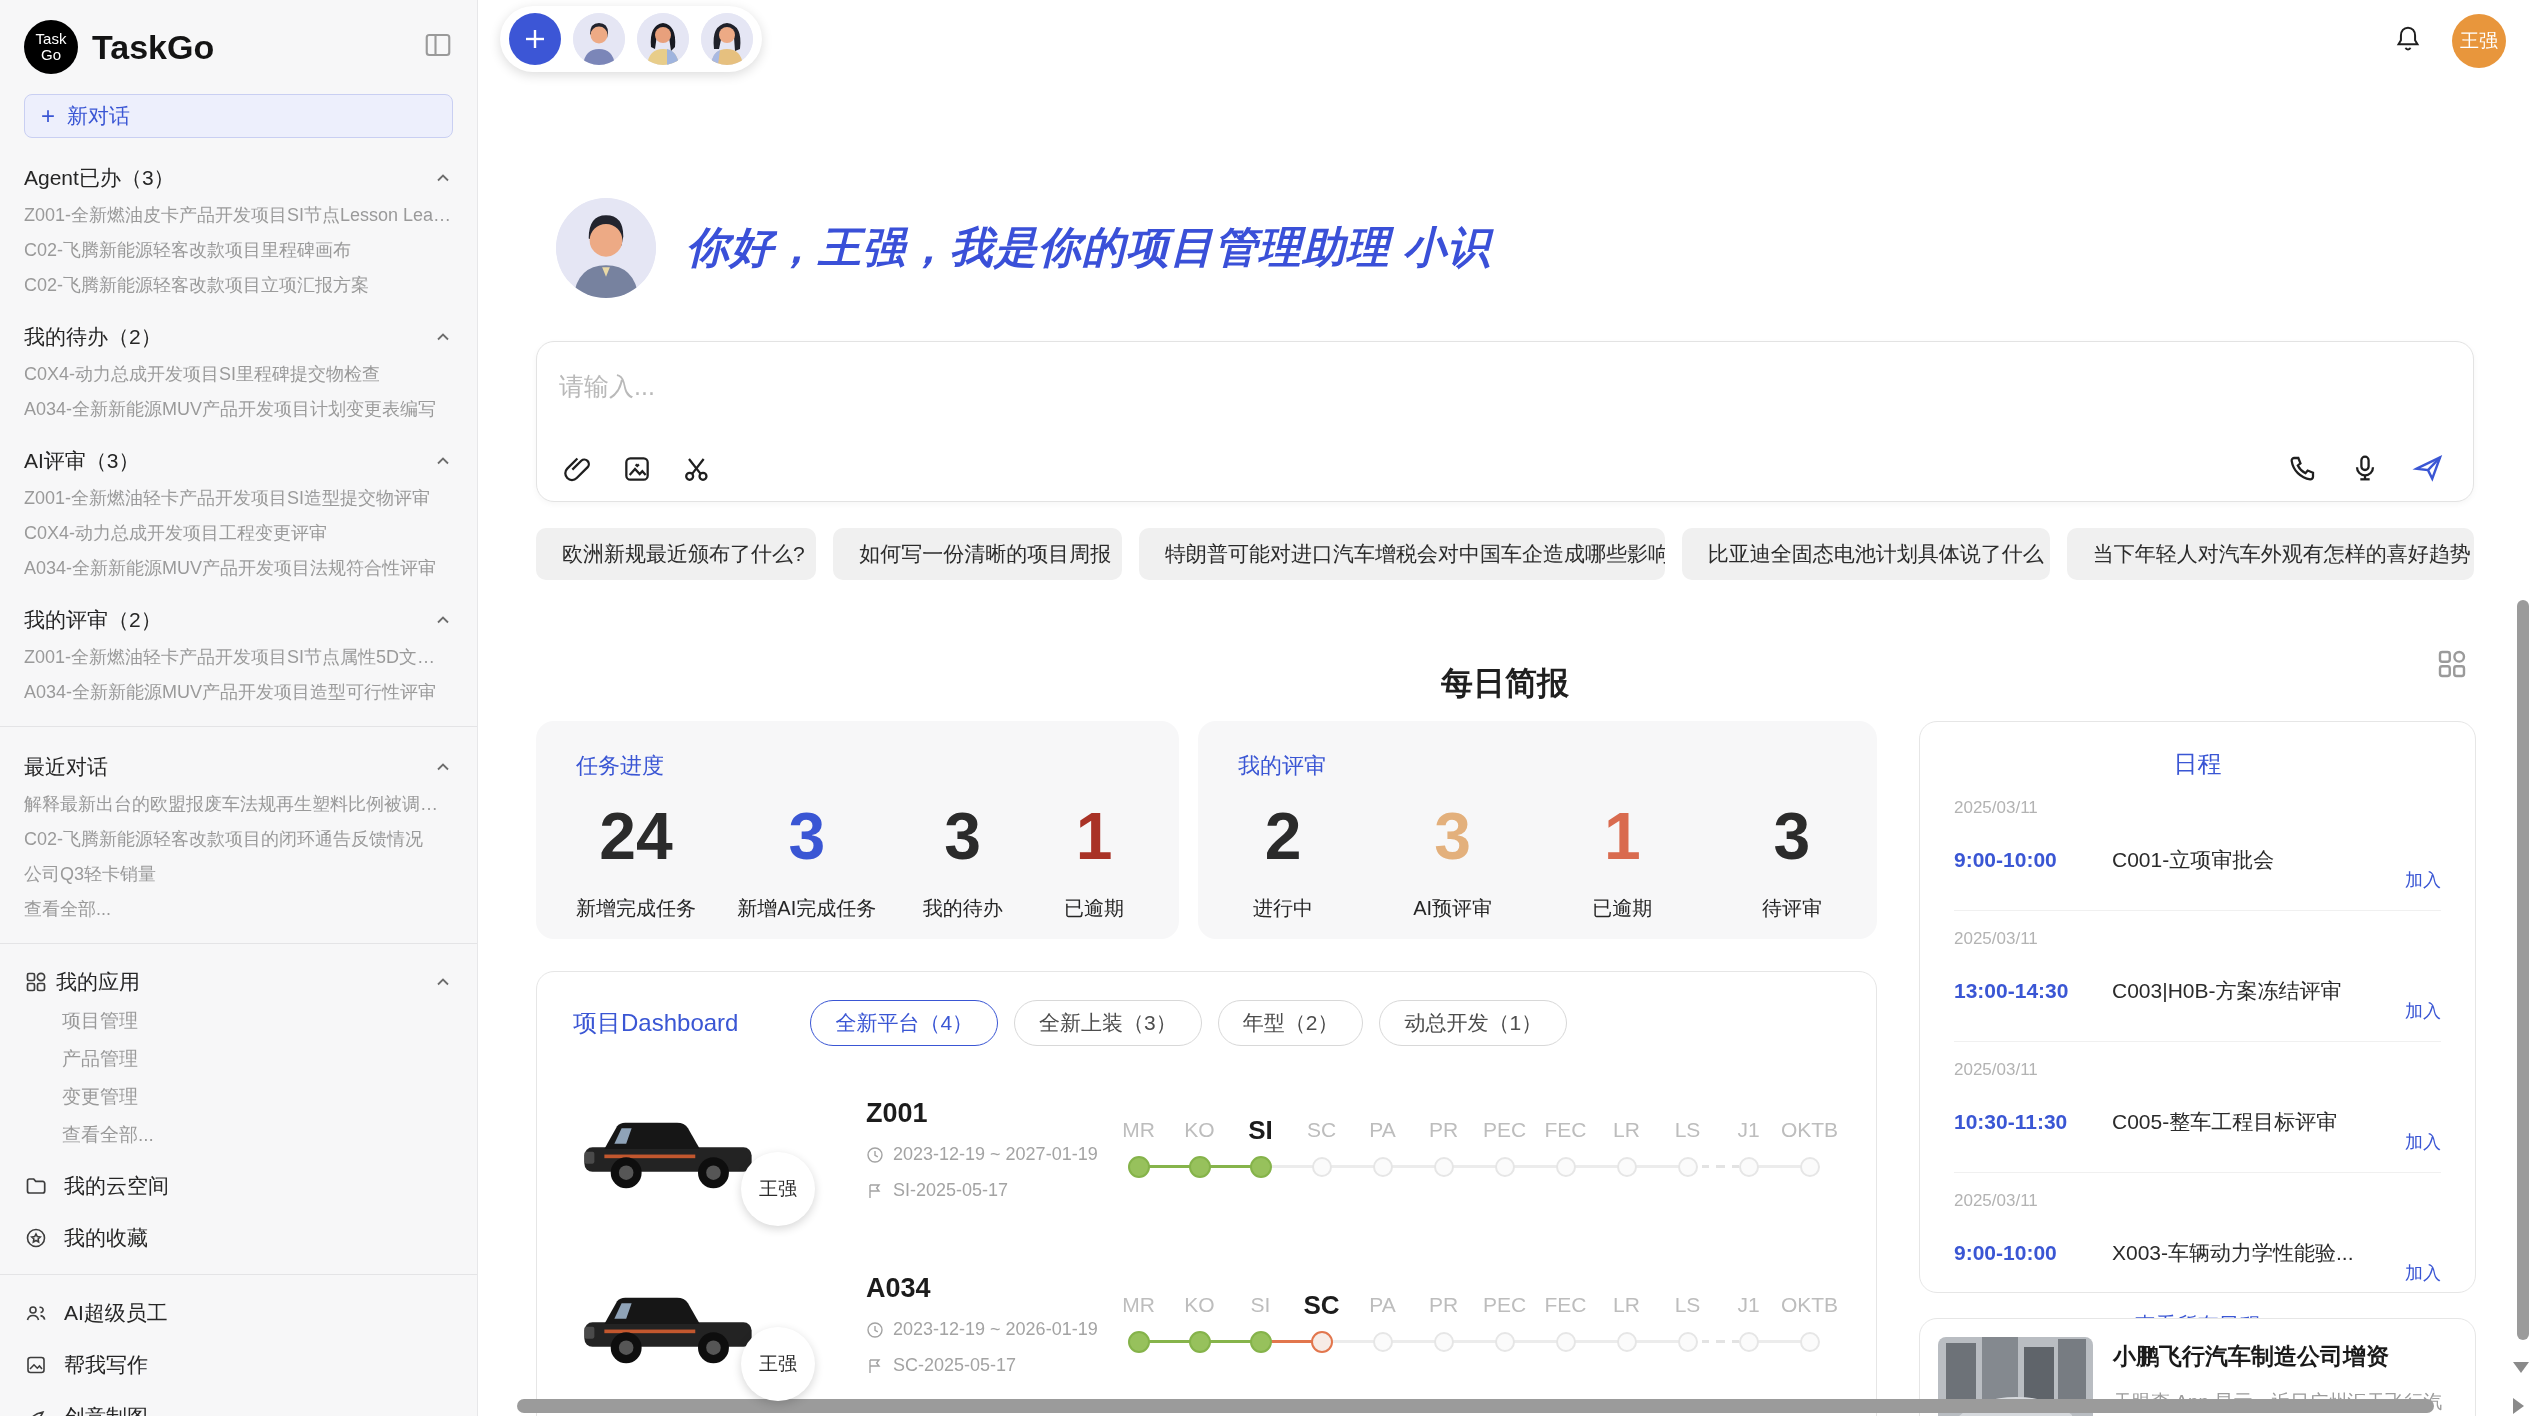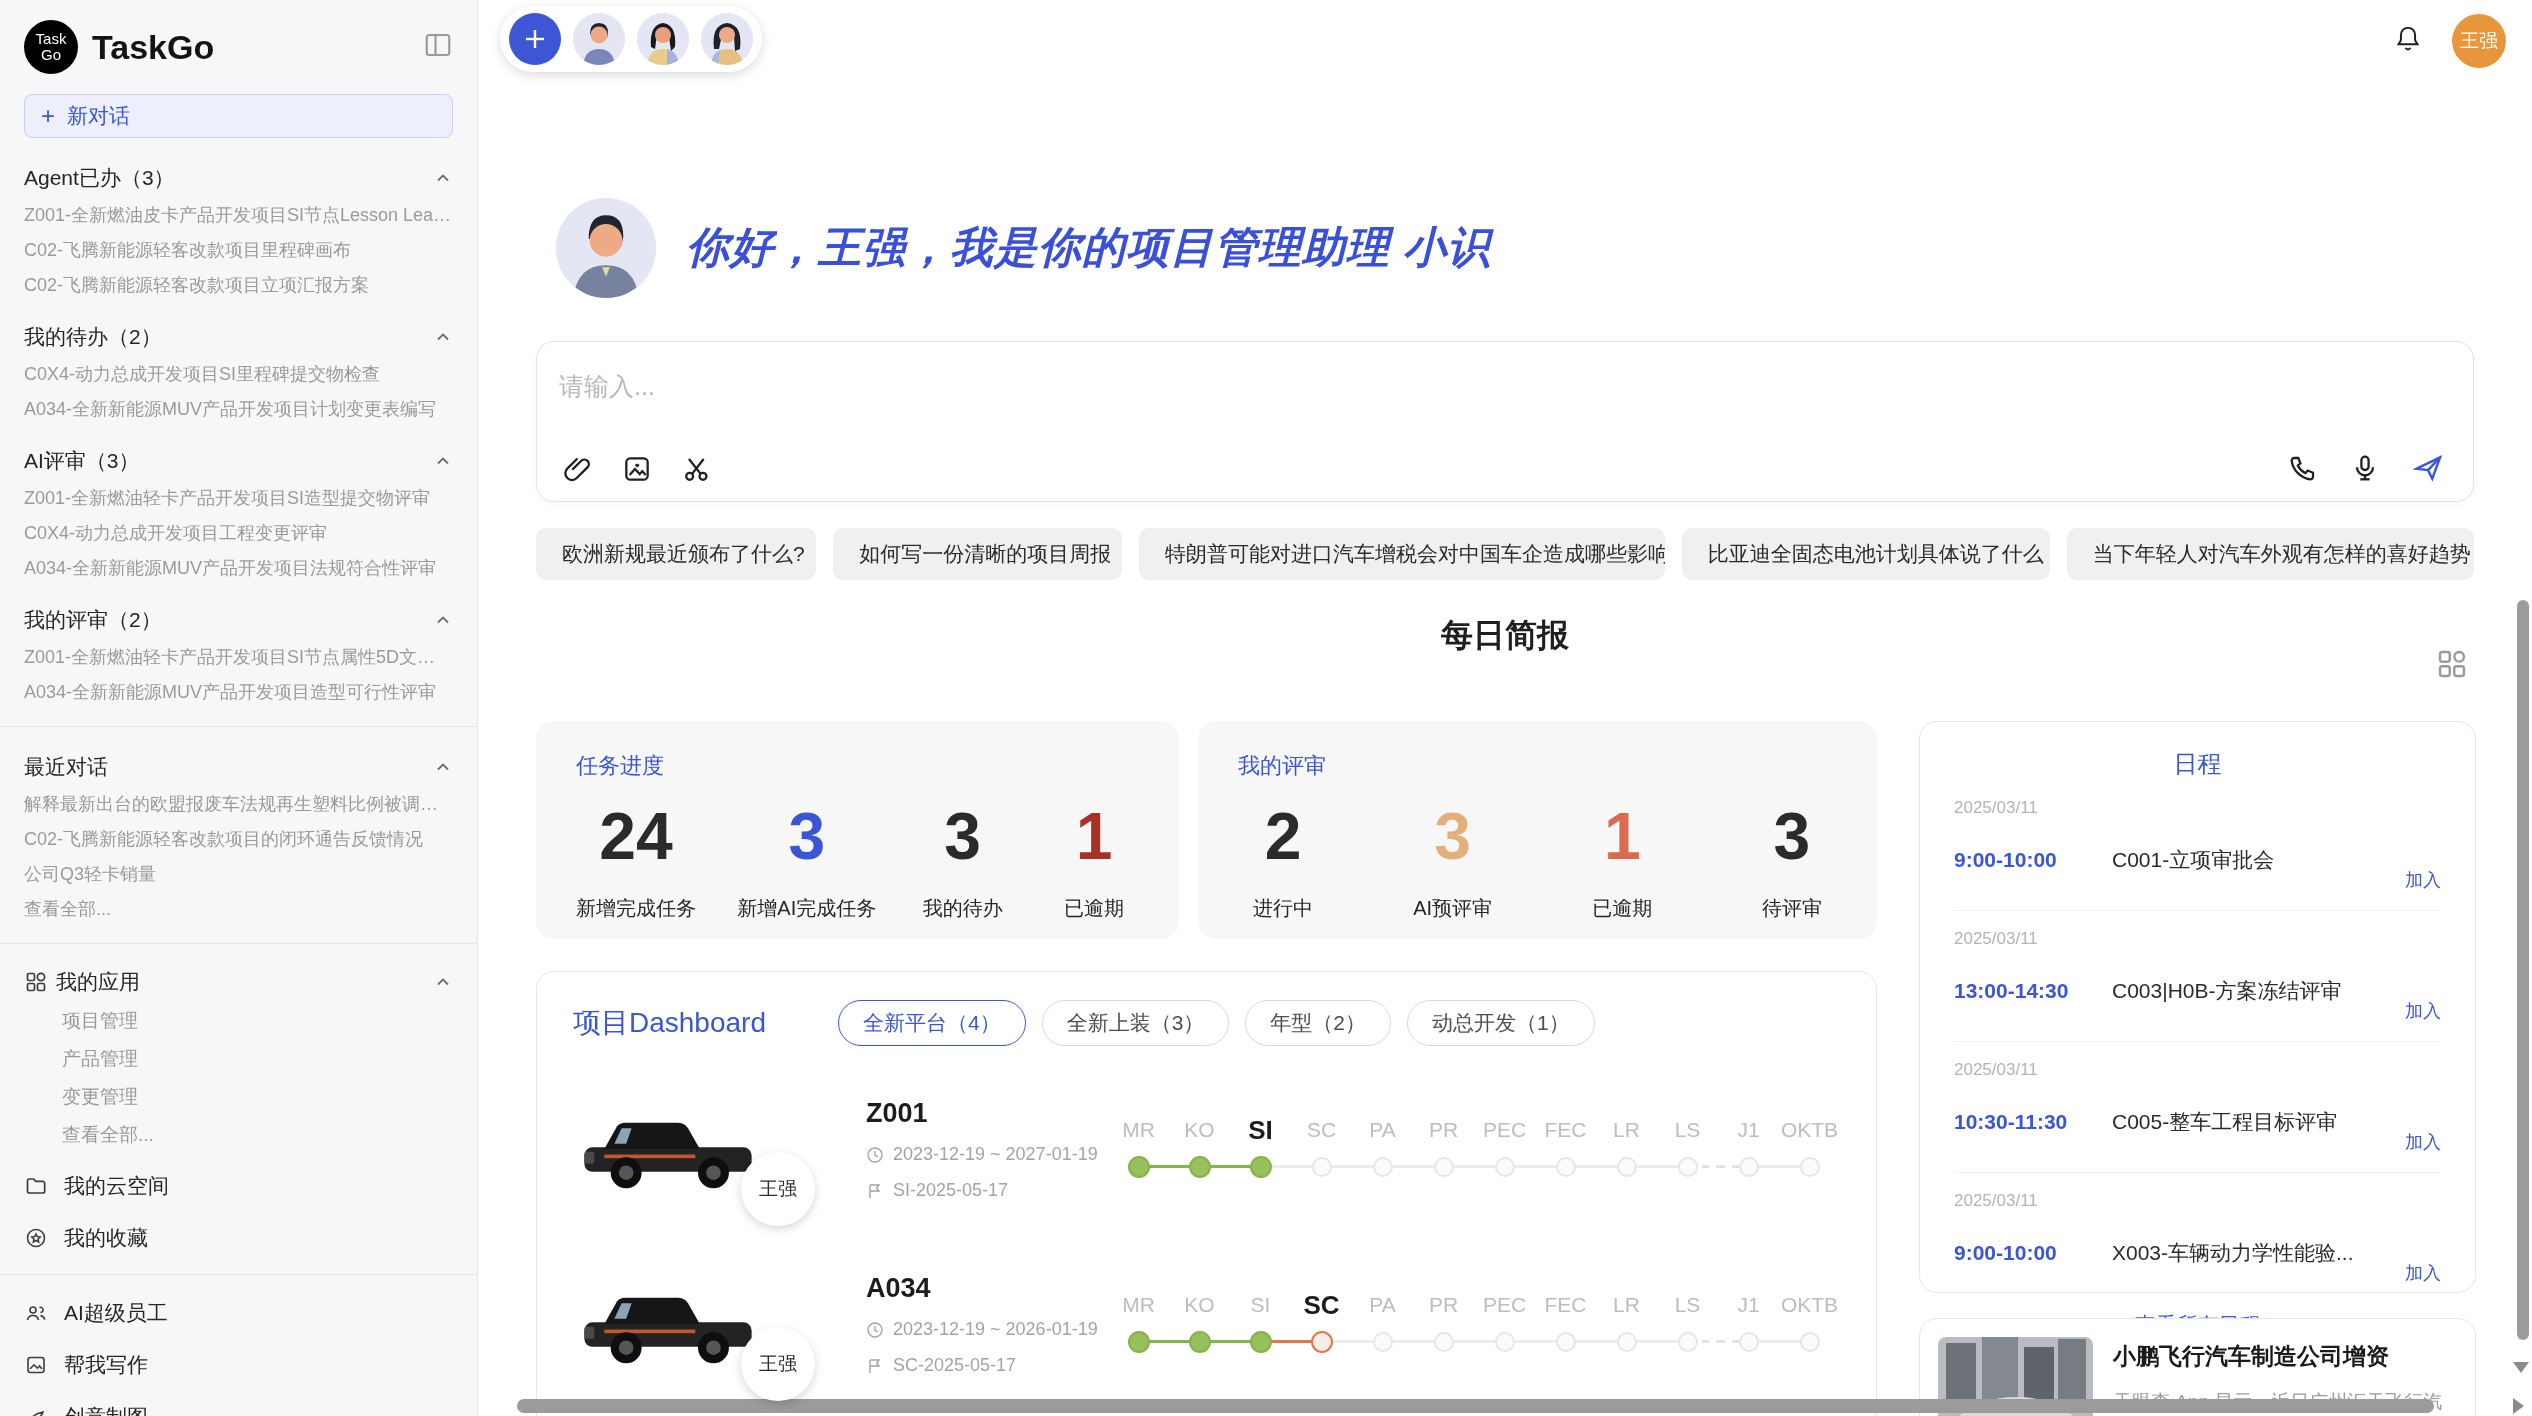--- a/index.html
+++ b/index.html
@@ -61,21 +61,21 @@
     font-family:inherit; background:transparent; }
   .input-card input::placeholder { color:#b9b9b9; }
   .input-icons-left { position:absolute; left:24px; bottom:16px; display:flex; gap:28px; align-items:center; }
   .input-icons-right { position:absolute; right:28px; bottom:16px; display:flex; gap:30px; align-items:center; }
   .tool-icon { cursor:pointer; display:flex; }
 
   .chips { position:absolute; left:58px; top:528px; width:1938px; display:flex; gap:17px; }
   .chip { background:#f0f0f0; border-radius:10px; height:52px; line-height:52px; padding:0 26px;
     font-size:21px; color:#2b2b2b; white-space:nowrap; cursor:pointer; overflow:hidden; }
 
-  .briefing-title { position:absolute; left:58px; top:614px; width:1938px; text-align:center;
+  .briefing-title { position:absolute; left:58px; top:662px; width:1938px; text-align:center;
     font-size:32px; font-weight:bold; color:#1f1f1f; }
   .layout-toggle { position:absolute; right:62px; top:646px; cursor:pointer; }
 
   .stat-card { position:absolute; top:721px; height:218px; background:#f7f7f8; border-radius:18px;
     padding:30px 40px 0; }
   .stat-card.tasks { left:58px; width:643px; }
   .stat-card.reviews { left:720px; width:679px; }
   .stat-card .card-title { color:#3a56d4; font-size:22px; }
   .stats { display:flex; justify-content:space-between; margin-top:22px; }
   .stat { text-align:center; min-width:90px; }
@@ -99,21 +99,21 @@
   .news-card { position:absolute; left:1441px; top:1318px; width:557px; height:150px;
     border:1px solid #e6e6e6; border-radius:18px; background:#fff; padding:18px; display:flex; gap:20px; }
   .news-img { width:155px; height:98px; border-radius:8px; overflow:hidden; flex:0 0 auto; }
   .news-title { font-size:23px; font-weight:bold; color:#1a1a1a; margin-top:4px; }
   .news-body { font-size:19px; color:#9c9c9c; margin-top:16px; line-height:28px; }
 
   
   .dash-card { position:absolute; left:58px; top:971px; width:1341px; height:640px;
     border:1px solid #e6e6e6; border-radius:18px; background:#fff; padding:28px 36px; }
   .dash-header { display:flex; align-items:center; }
-  .dash-title { color:#3a56d4; font-size:28px; }
+  .dash-title { color:#3a56d4; font-size:24px; }
   .dash-tabs { display:flex; gap:16px; margin-left:72px; }
   .tab { height:46px; line-height:44px; padding:0 24px; border-radius:23px; border:1px solid #d8d8d8;
     color:#4d4d4d; font-size:21px; cursor:pointer; white-space:nowrap; }
   .tab.active { border-color:#3a56d4; color:#3a56d4; }
 
   .proj-row { display:flex; align-items:center; margin-top:52px; }
   .proj-media { width:235px; position:relative; flex:0 0 auto; }
   .car-svg { width:190px; height:100px; display:block; }
   .owner-badge { position:absolute; left:168px; bottom:-26px; width:74px; height:74px; border-radius:50%;
     background:#fff; box-shadow:0 3px 10px rgba(0,0,0,.16); display:flex; align-items:center;

